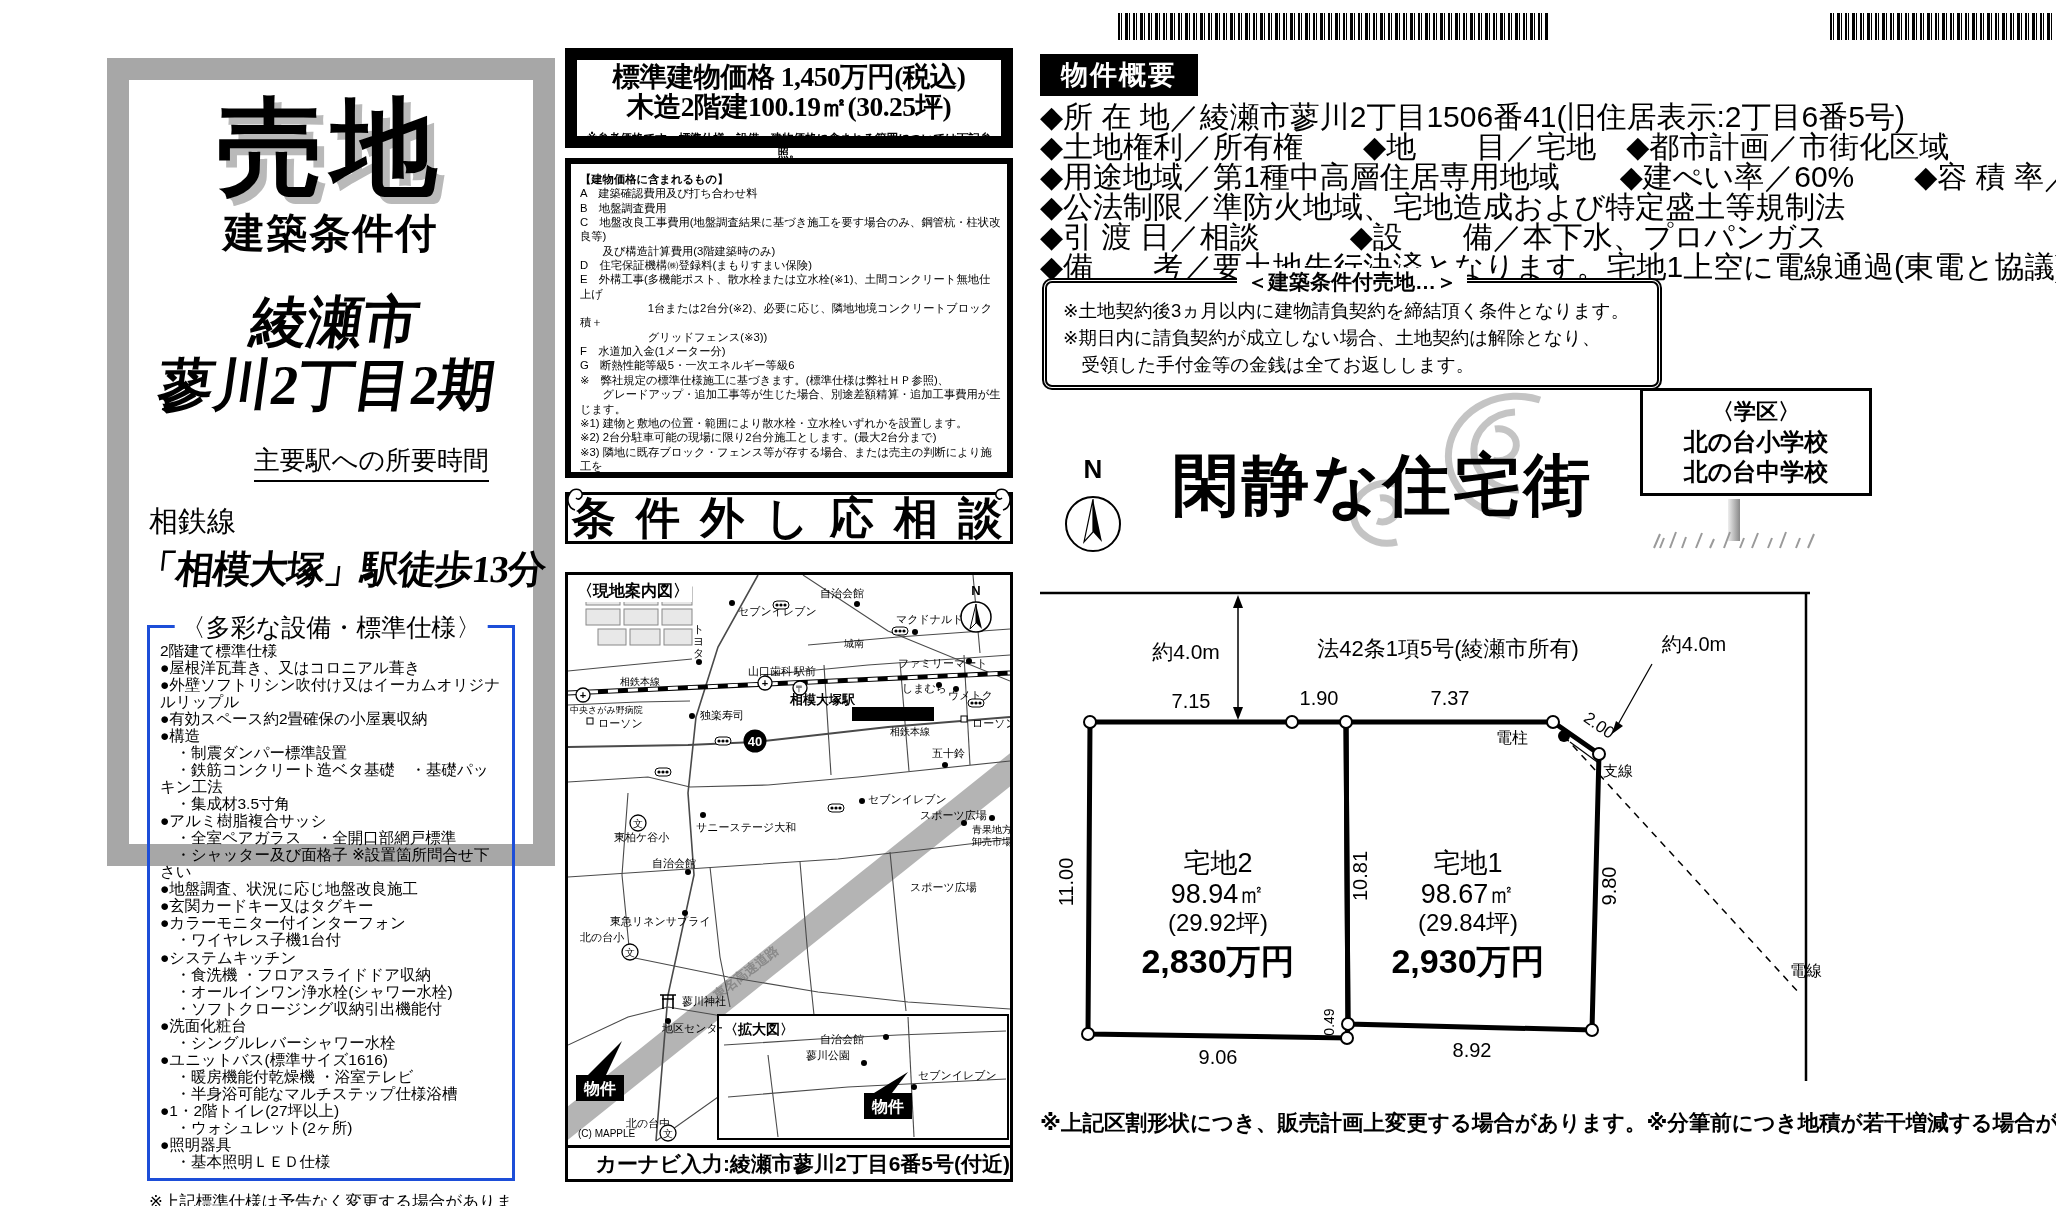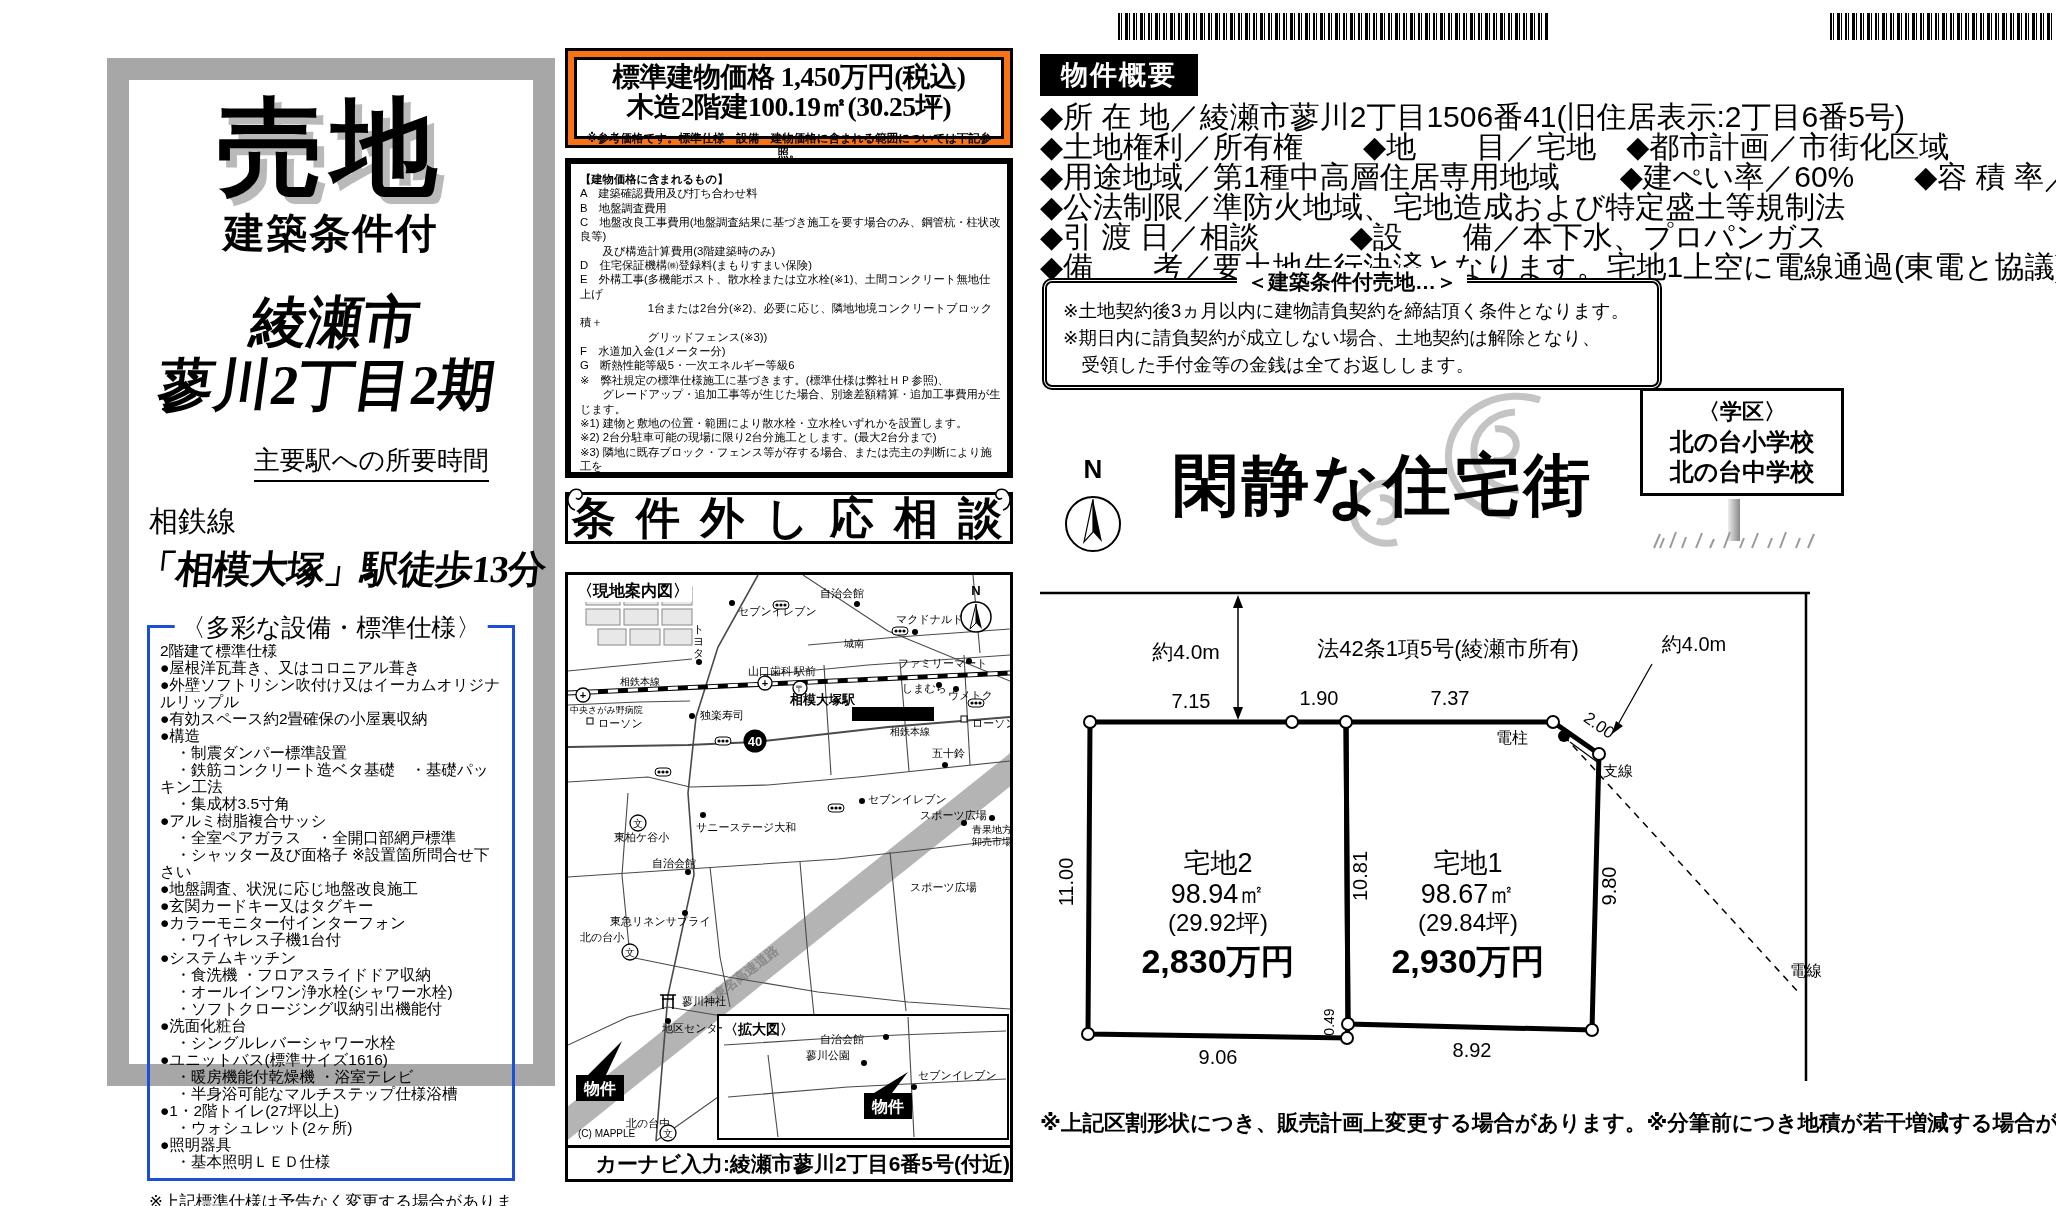--- a/index.html
+++ b/index.html
@@ -4,36 +4,36 @@
 <style>
   *{box-sizing:border-box;margin:0;padding:0}
   html,body{background:#fff}
   body{font-family:"Liberation Sans","DejaVu Sans",sans-serif;color:#000}
   #canvas{position:relative;width:2056px;height:1206px;background:#fff;overflow:hidden}
   .abs{position:absolute}
   .serif{font-family:"Liberation Serif","DejaVu Serif",serif}
   svg text{font-family:"Liberation Sans","DejaVu Sans",sans-serif}
 
   
-  .lcol{left:107px;top:58px;width:448px;height:1028px;border:22px solid #a7a7a7;background:#fff}
+  .lcol{left:107px;top:58px;width:448px;height:808px;border:22px solid #a7a7a7;background:#fff}
   .lcol-inner{padding:14px 10px 0 10px;text-align:center}
   .t-sale{font-size:106px;font-weight:900;letter-spacing:8px;line-height:1.04;text-shadow:7px 7px 0 #b9b9b9}
   .t-joken{font-size:41px;font-weight:600;letter-spacing:2px;margin-top:2px}
   .t-city{font-size:56px;font-weight:900;line-height:1.12;margin-top:30px;transform:skewX(-8deg)}
   .t-access{text-align:right;padding-right:34px;margin-top:26px}
   .t-access span{display:inline-block;font-size:26px;border-bottom:2px solid #000;padding-bottom:2px}
   .t-railline{text-align:left;padding-left:10px;font-size:29px;margin-top:20px}
   .t-station{font-size:38px;font-weight:900;letter-spacing:-1px;margin-top:2px;transform:skewX(-6deg);white-space:nowrap}
   .specbox{position:relative;margin:30px 8px 0 8px;border:3px solid #1d4ed8;padding:14px 10px 8px 10px;text-align:left}
   .specbox-title{position:absolute;top:-17px;left:50%;transform:translateX(-50%);background:#fff;padding:0 6px;font-size:25px;white-space:nowrap}
   .specline{font-size:15.5px;line-height:1.1;white-space:pre-wrap}
   .t-specnote{text-align:left;font-size:16.5px;margin:10px 0 0 10px}
 
   
-  .pbox{left:565px;top:48px;width:448px;height:100px;border:3px solid #000;background:#f97316;padding:6px}
+  .pbox{left:565px;top:48px;width:448px;height:100px;border:3px solid #000;background:#000000;padding:6px}
   .pbox-in{border:3px solid #000;background:#fff;width:100%;height:100%;text-align:center;padding-top:2px}
   .pbox-l{font-size:27.5px;font-weight:900;line-height:1.1;letter-spacing:-0.5px}
   .pbox-n{font-size:11.5px;font-weight:700;margin-top:8px}
   .incbox{left:565px;top:158px;width:448px;height:320px;border:6px solid #000;background:#fff;padding:8px 6px 4px 9px;overflow:hidden}
   .incline{font-size:11.3px;line-height:1.27;white-space:pre-wrap}
   .incline.hd{font-weight:700}
   .banner{left:565px;top:492px;width:448px;height:52px;border:3px solid #000;background:#fff;display:flex;align-items:center;justify-content:center}
   .banner-t{font-size:44px;font-weight:900;letter-spacing:4px;white-space:nowrap}
   .curl{position:absolute;width:20px;height:28px}
   .mapbox{left:565px;top:572px;width:448px;height:610px;border:3px solid #000;background:#fff}
@@ -43,21 +43,21 @@
   
   .barcode{top:13px;height:27px;background:repeating-linear-gradient(90deg,#000 0 2px,#fff 2px 3px,#000 3px 4px,#fff 4px 7px,#000 7px 10px,#fff 10px 11px,#000 11px 12px,#fff 12px 15px)}
   .ov-head{left:1040px;top:54px;width:158px;height:42px;background:#000;color:#fff;font-size:27px;font-weight:700;text-align:center;line-height:42px;letter-spacing:2px}
   .ov-lines{left:1040px;top:102px;width:1000px}
   .ovline{font-size:30px;line-height:30px;white-space:pre}
   .condbox{left:1042px;top:278px;width:620px;height:112px;border:5px double #000;border-radius:10px;background:#fff}
   .cond-title{position:absolute;top:-15px;left:50%;transform:translateX(-50%);background:#fff;font-size:21px;font-weight:700;padding:0 10px;white-space:nowrap}
   .cond-lines{padding:14px 14px 0 16px}
   .condline{font-size:18.5px;line-height:27px;white-space:pre}
   .catch{left:1172px;top:440px;font-size:67px;font-weight:900;letter-spacing:3px;white-space:nowrap;z-index:2}
-  .sign{left:1640px;top:388px;width:204px;border:3px solid #000;background:#fff;text-align:center;padding:6px 2px;z-index:2}
+  .sign{left:1640px;top:388px;width:232px;border:3px solid #000;background:#fff;text-align:center;padding:6px 2px;z-index:2}
   .sign-t{font-size:22px;font-weight:600}
   .sign-s{font-size:24px;font-weight:600;line-height:1.25;white-space:nowrap}
   .sign-pole{left:1728px;top:499px;width:12px;height:42px;background:linear-gradient(90deg,#eee,#888)}
   .note-b{left:1040px;top:1108px;width:1010px;font-size:21.5px;font-weight:600;white-space:nowrap}
 </style>
 </head>
 <body>
 
 <div id="canvas">
 

